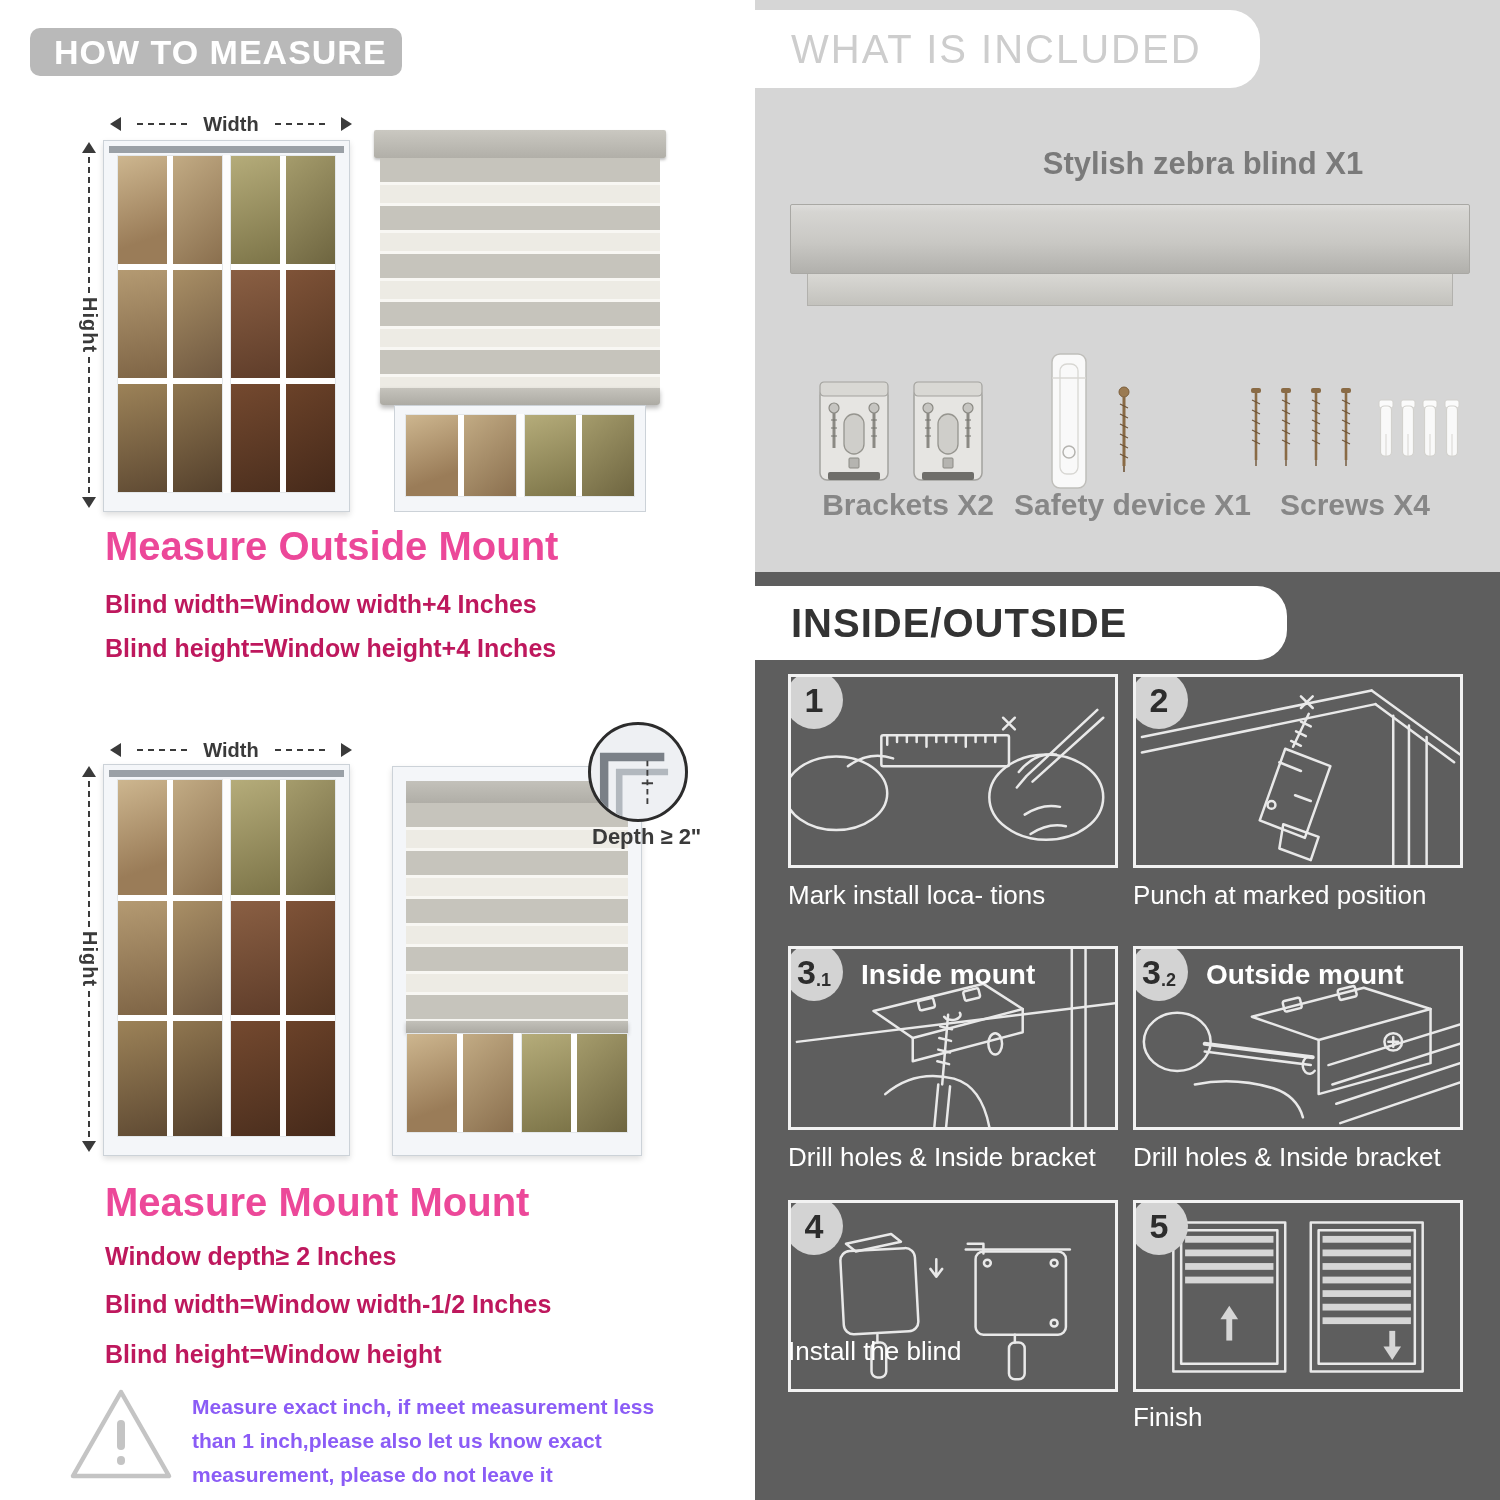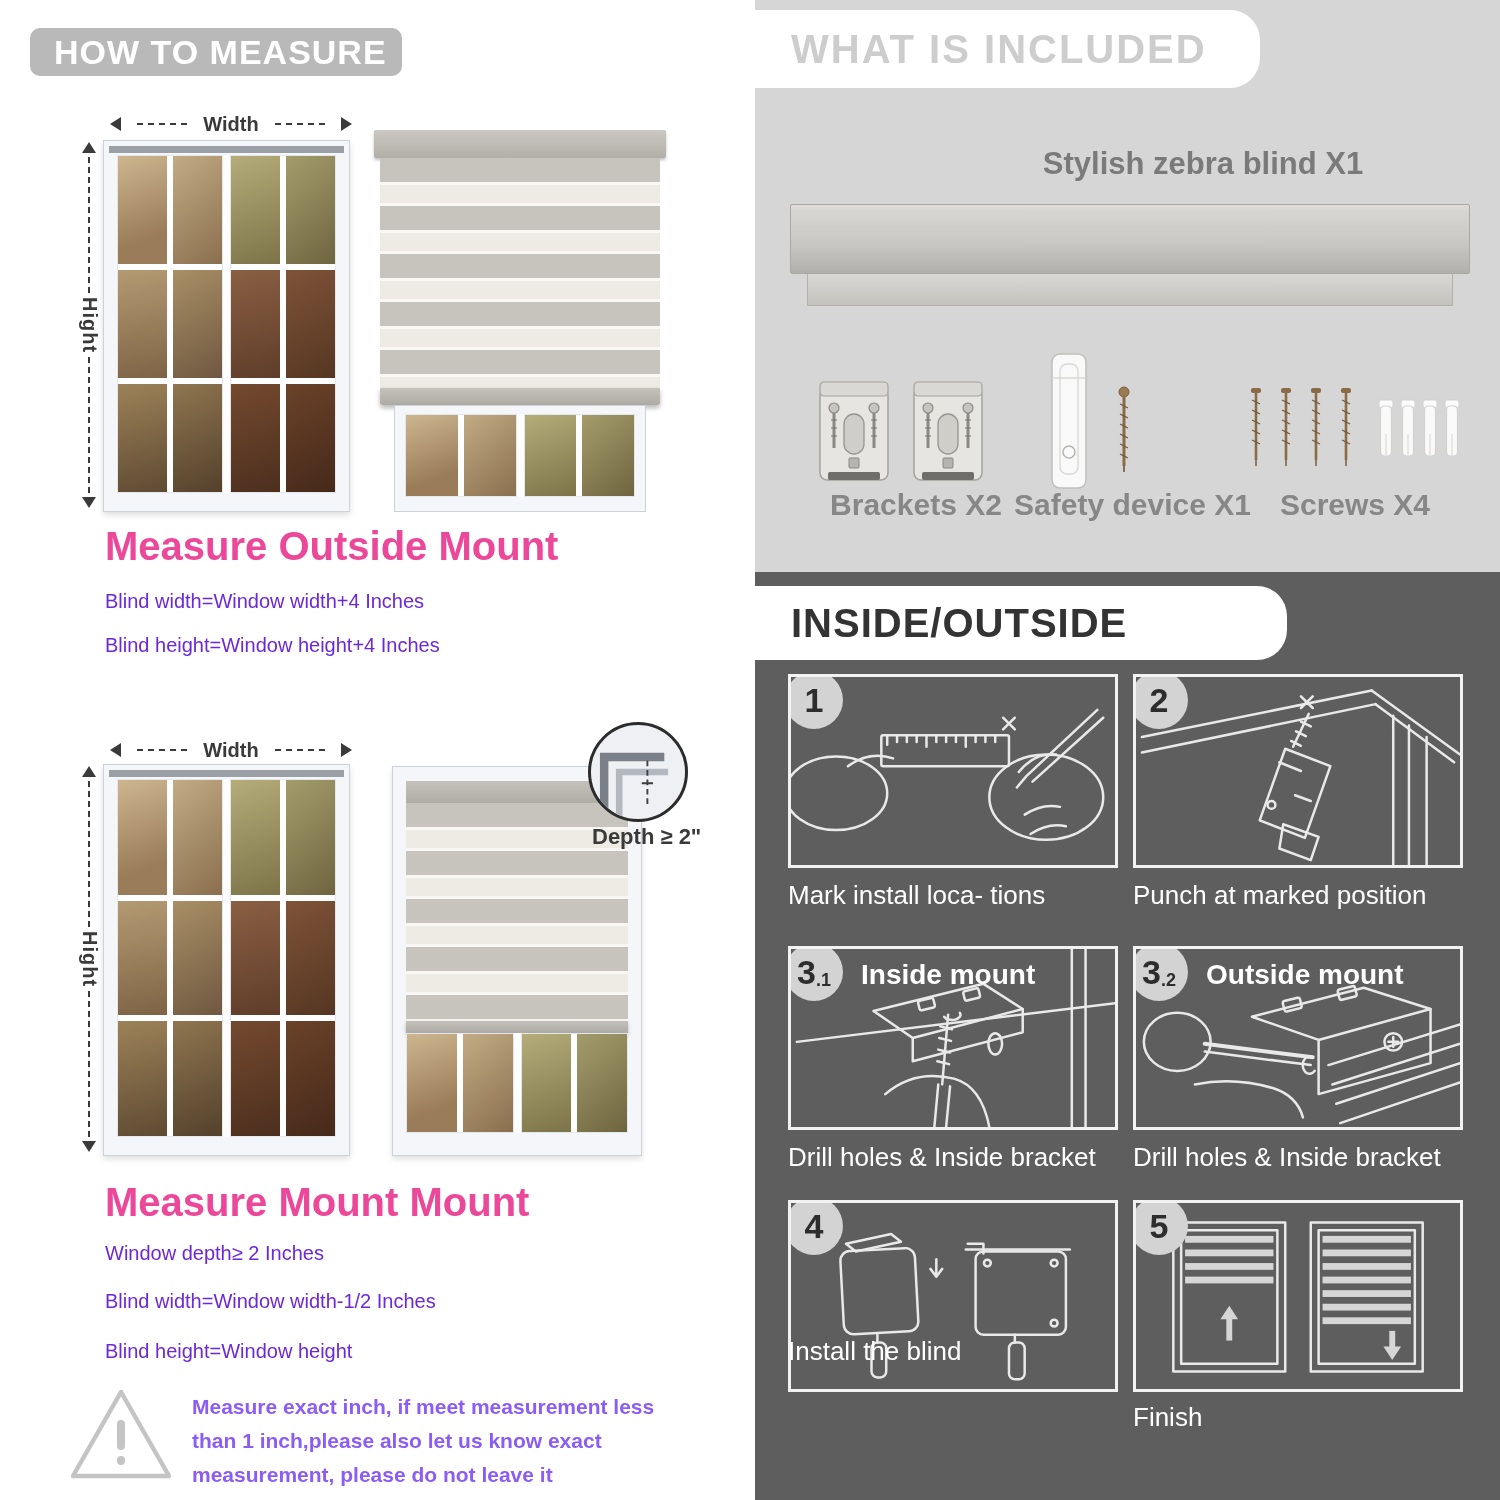--- a/index.html
+++ b/index.html
@@ -10,36 +10,36 @@
   .abs{position:absolute;}
 
   
   .hdr-measure{
     left:30px;top:28px;width:372px;height:48px;background:#b9b9b9;border-radius:10px;
     color:#ffffff;font-size:34px;font-weight:bold;line-height:48px;padding-left:24px;
     letter-spacing:1px;box-sizing:border-box;
   }
   .hdr-included{
     left:755px;top:10px;width:505px;height:78px;background:#ffffff;border-radius:0 30px 30px 0;
-    color:#cdcdcd;font-size:40px;font-weight:bold;line-height:78px;padding-left:36px;
+    color:#cdcdcd;font-size:40px;font-weight:normal;line-height:78px;padding-left:36px;
     letter-spacing:2px;box-sizing:border-box;
   }
   .hdr-mount{
     left:755px;top:586px;width:532px;height:74px;background:#ffffff;border-radius:0 30px 30px 0;
     color:#333333;font-size:40px;font-weight:bold;line-height:74px;padding-left:36px;
     letter-spacing:1px;box-sizing:border-box;
   }
 
   
   .panel-included{left:755px;top:0;width:745px;height:572px;background:#d6d6d6;}
   .panel-mount{left:755px;top:572px;width:745px;height:928px;background:#5e5e5e;}
 
   
   .sec-title{font-size:40px;font-weight:bold;color:#ec4899;white-space:nowrap;}
-  .body-line{font-size:20px;font-weight:normal;color:#6d28d9;white-space:nowrap;}
+  .body-line{font-size:25px;font-weight:bold;color:#be185d;white-space:nowrap;}
   .warn-text{font-size:21px;line-height:34px;font-weight:bold;color:#8b5cf6;}
 
   
   .hmeas{display:flex;align-items:center;gap:16px;color:#3a3a3a;font-size:20px;font-weight:bold;}
   .hmeas .dash{flex:1;height:0;border-top:2px dashed #3a3a3a;}
   .ah{width:0;height:0;}
   .ah-l{border:7px solid transparent;border-right:11px solid #3a3a3a;border-left:0;}
   .ah-r{border:7px solid transparent;border-left:11px solid #3a3a3a;border-right:0;}
   .vmeas{display:flex;flex-direction:column;align-items:center;gap:4px;color:#3a3a3a;font-size:20px;font-weight:bold;}
   .vmeas .dash{flex:1;width:0;border-left:2px dashed #3a3a3a;}
@@ -317,21 +317,21 @@
     <use href="#scr" x="16" y="2"></use>
     <use href="#scr" x="46" y="2"></use>
     <use href="#scr" x="76" y="2"></use>
     <use href="#scr" x="106" y="2"></use>
     <use href="#anc" x="146" y="6"></use>
     <use href="#anc" x="168" y="6"></use>
     <use href="#anc" x="190" y="6"></use>
     <use href="#anc" x="212" y="6"></use>
   </svg>
 
-  <div class="abs item-label" style="left:796px;top:488px;width:240px;">Brackets X2</div>
+  <div class="abs item-label" style="left:754px;top:488px;width:240px;text-align:right;">Brackets X2</div>
   <div class="abs item-label" style="left:1010px;top:488px;width:245px;">Safety device X1</div>
   <div class="abs item-label" style="left:1255px;top:488px;width:200px;">Screws X4</div>
 
   <div class="abs panel-mount"></div>
   <div class="abs hdr-mount">INSIDE/OUTSIDE MOUNT</div>
 
   <div class="abs step" style="left:788px;top:674px;width:330px;height:194px;">
     <svg class="art" viewBox="0 0 330 194" preserveAspectRatio="none" stroke="#e9e9e9" stroke-width="2.5" fill="none" stroke-linecap="round" stroke-linejoin="round">
       <ellipse cx="46" cy="120" rx="52" ry="38"></ellipse>
       <path d="M58,92 q22,-16 46,-8"></path>

